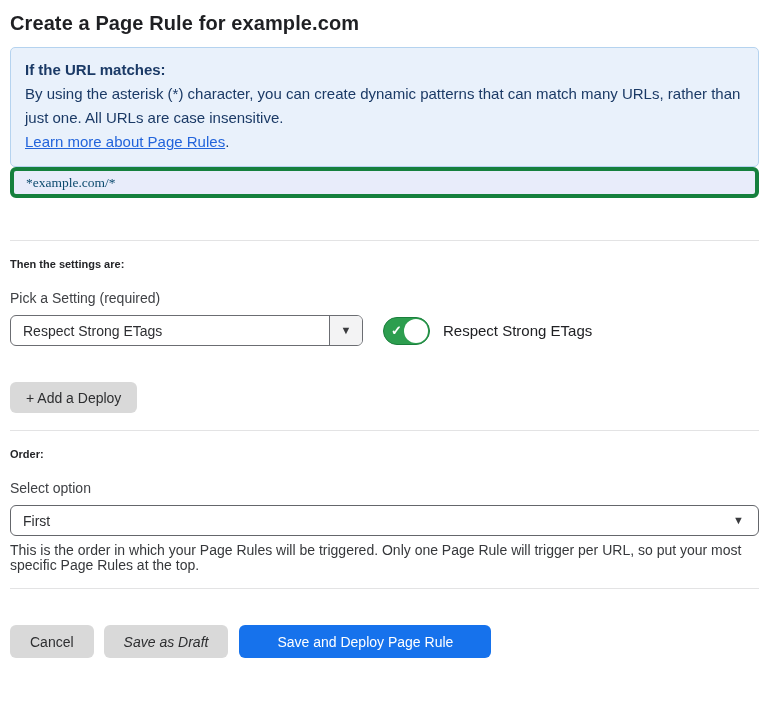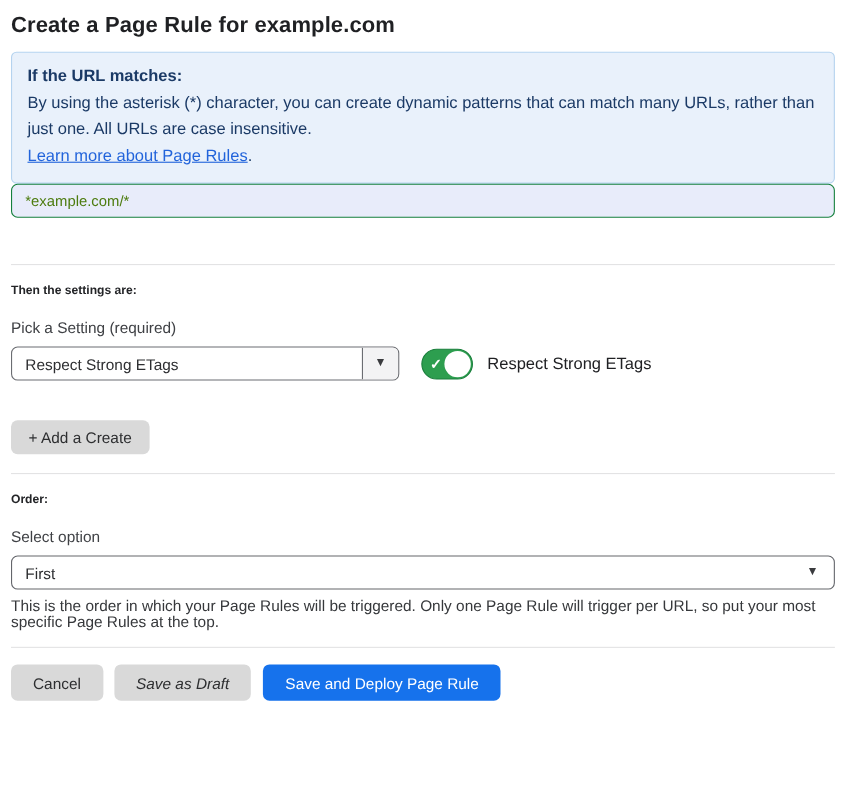--- a/index.html
+++ b/index.html
@@ -31,25 +31,25 @@
   }
 
   .field-label {
     font-size: 14px; color: #3f4145;
     margin: 20px 0 9px;
   }
 
   .url-input {
     display: block; width: 100%; height: 31px;
     background: #e8ecfa;
-    border: 1px solid #15803d;
+    border: 4px solid #15803d;
     border-radius: 6px;
     padding: 0 12px;
-    font-family: Liberation Sans, sans-serif;
-    font-size: 13.5px; color: #4d7c0f;
+    font-family: Liberation Serif, serif;
+    font-size: 13.5px; color: #0c4a6e;
   }
 
   .divider { border: none; border-top: 1px solid #e3e3e4; height: 0; }
   .divider-1 { margin-top: 42px; }
   .divider-2 { margin-top: 17px; }
   .divider-3 { margin-top: 15px; }
 
   h2.section-heading {
     font-size: 11px; font-weight: 700; color: #242528;
     margin-top: 17px;
@@ -109,25 +109,25 @@
   .order-select { width: 100%; margin-top: 0; position: relative; border-radius: 6px; border: 1px solid #64666b; height: 31px; display:flex; align-items:center; background:#fff; cursor:pointer; }
   .order-select .select-value { padding: 0 12px; font-size: 14px; color: #2d2e31; flex: 1; }
   .order-select .plain-arrow { padding-right: 14px; }
 
   .help-text {
     margin-top: 7px;
     font-size: 14px; line-height: 15px; color: #36383b;
   }
 
   .footer { margin-top: 15px; display: flex; align-items: center; }
-  .footer .footer-btn { height: 33px; }
+  .footer .footer-btn { height: 33px; margin-top: 21px; }
   .cancel-btn { padding: 0 20px; }
   .save-draft-btn { margin-left: 10px; padding: 0 20px; font-style: italic; }
   .save-deploy-btn {
-    margin-left: 11px; padding: 0 20px;
+    margin-left: 11px; padding: 0 38px;
     background: #1672ec; color: #ffffff;
   }
 </style>
 </head>
 <body>
 
 <div class="page">
 
   <h1 class="page-title">Create a Page Rule for example.com</h1>
 
@@ -152,21 +152,21 @@
         <span class="arrow-glyph">▼</span>
       </div>
     </div>
     <div class="toggle">
       <span class="check-glyph">✓</span>
       <span class="knob"></span>
     </div>
     <div class="toggle-label">Respect Strong ETags</div>
   </div>
 
-  <button class="gray-btn add-setting-btn">+ Add a Create</button>
+  <button class="gray-btn add-setting-btn">+ Add a Deploy</button>
 
   <hr class="divider divider-2">
 
   <h2 class="section-heading">Order:</h2>
 
   <div class="field-label">Select option</div>
 
   <div class="order-select">
     <div class="select-value">First</div>
     <span class="arrow-glyph plain-arrow">▼</span>

